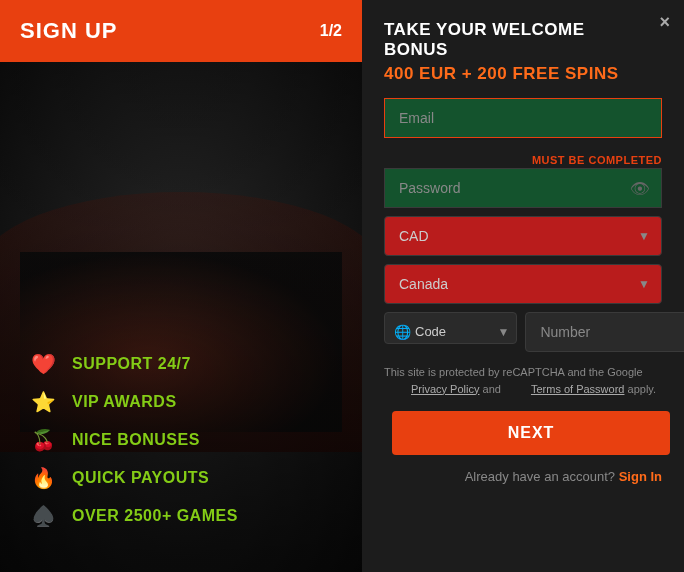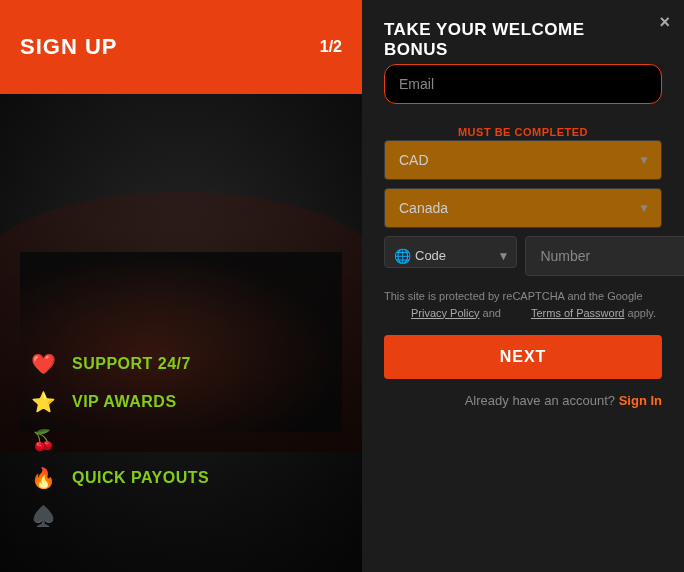--- a/index.html
+++ b/index.html
@@ -46,21 +46,21 @@
     
     .dark-overlay {
       position: absolute;
       inset: 0;
       background: linear-gradient(to bottom, rgba(0,0,0,0.3) 0%, rgba(0,0,0,0.1) 40%, rgba(0,0,0,0.5) 100%);
     }
     .left-header {
       position: relative;
       z-index: 10;
       background: #e84010;
-      padding: 34px 20px;
+      padding: 18px 20px;
       display: flex;
       align-items: center;
       justify-content: space-between;
     }
     .left-header-title {
       color: white;
       font-size: 22px;
       font-weight: 900;
       letter-spacing: 1px;
     }
@@ -132,23 +132,23 @@
       letter-spacing: 0.5px;
       margin-bottom: 14px;
     }
 
     .form-group {
       margin-bottom: 8px;
       position: relative;
     }
     .form-input {
       width: 100%;
-      background: #000000;
+      background: #14532d;
       border: 1.5px solid #e84010;
-      border-radius: 12px;
+      border-radius: 0;
       color: #aaa;
       font-size: 14px;
       padding: 11px 14px;
       outline: none;
     }
     .form-input::placeholder {
       color: #888;
     }
     .form-input.password-input {
       border: 1.5px solid #3a3a3a;
@@ -162,34 +162,34 @@
       right: 12px;
       top: 50%;
       transform: translateY(-50%);
       color: #666;
       font-size: 16px;
       cursor: pointer;
     }
     .error-text {
       color: #e84010;
       font-size: 11px;
-      text-align: center;
-      margin-top: 14px;
+      text-align: right;
+      margin-top: 8px;
       margin-bottom: 2px;
       font-weight: 600;
       letter-spacing: 0.5px;
     }
 
     .select-wrapper {
       position: relative;
       width: 100%;
     }
     .form-select {
       width: 100%;
-      background: #a16207;
+      background: #b91c1c;
       border: 1.5px solid #3a3a3a;
       border-radius: 4px;
       color: #ccc;
       font-size: 14px;
       padding: 11px 36px 11px 14px;
       outline: none;
       appearance: none;
       cursor: pointer;
     }
     .chevron-icon {
@@ -264,20 +264,21 @@
       background: #e84010;
       color: white;
       font-size: 16px;
       font-weight: 900;
       letter-spacing: 1px;
       padding: 13px;
       border: none;
       border-radius: 4px;
       cursor: pointer;
       margin-bottom: 14px;
+      margin-left: 8px;
     }
     .already-text {
       color: #888;
       font-size: 13px;
       text-align: right;
     }
     .sign-in-link {
       color: #ff6b1a;
       font-weight: 700;
       cursor: pointer;
@@ -301,41 +302,48 @@
     <div class="feature-item">
       <span class="feature-icon">❤️</span>
       <span class="feature-text">SUPPORT 24/7</span>
     </div>
     <div class="feature-item">
       <span class="feature-icon">⭐</span>
       <span class="feature-text">VIP AWARDS</span>
     </div>
     <div class="feature-item">
       <span class="feature-icon">🍒</span>
+      <span class="feature-text">NICE BONUSES</span>
     </div>
     <div class="feature-item">
       <span class="feature-icon">🔥</span>
       <span class="feature-text">QUICK PAYOUTS</span>
     </div>
     <div class="feature-item">
       <span class="feature-icon">♠️</span>
+      <span class="feature-text">OVER 2500+ GAMES</span>
     </div>
   </div>
 </div>
 
 <div class="right-panel">
   <button class="close-btn">×</button>
 
   <div class="right-title">TAKE YOUR WELCOME BONUS</div>
+  <div class="right-bonus">400 EUR + 200 FREE SPINS</div>
 
   <div class="form-group">
     <input class="form-input" type="email" placeholder="Email" style="">
   </div>
   <div class="error-text">MUST BE COMPLETED</div>
 
+  <div class="form-group">
+    <input class="form-input password-input" type="password" placeholder="Password" style="">
+    <span class="eye-icon">👁</span>
+  </div>
 
   <div class="form-group">
     <div class="select-wrapper">
       <select class="form-select">
         <option>CAD</option>
       </select>
       <span class="chevron-icon">▼</span>
     </div>
   </div>
 

